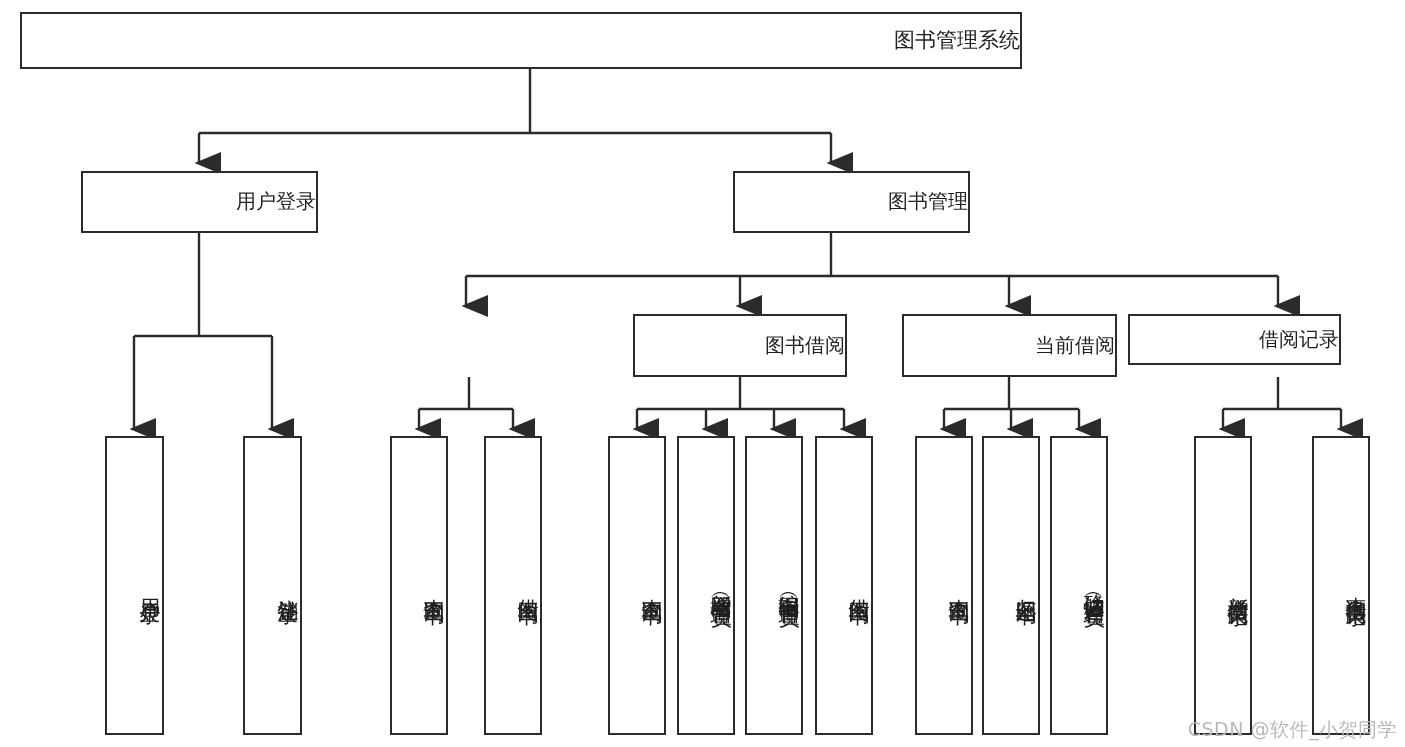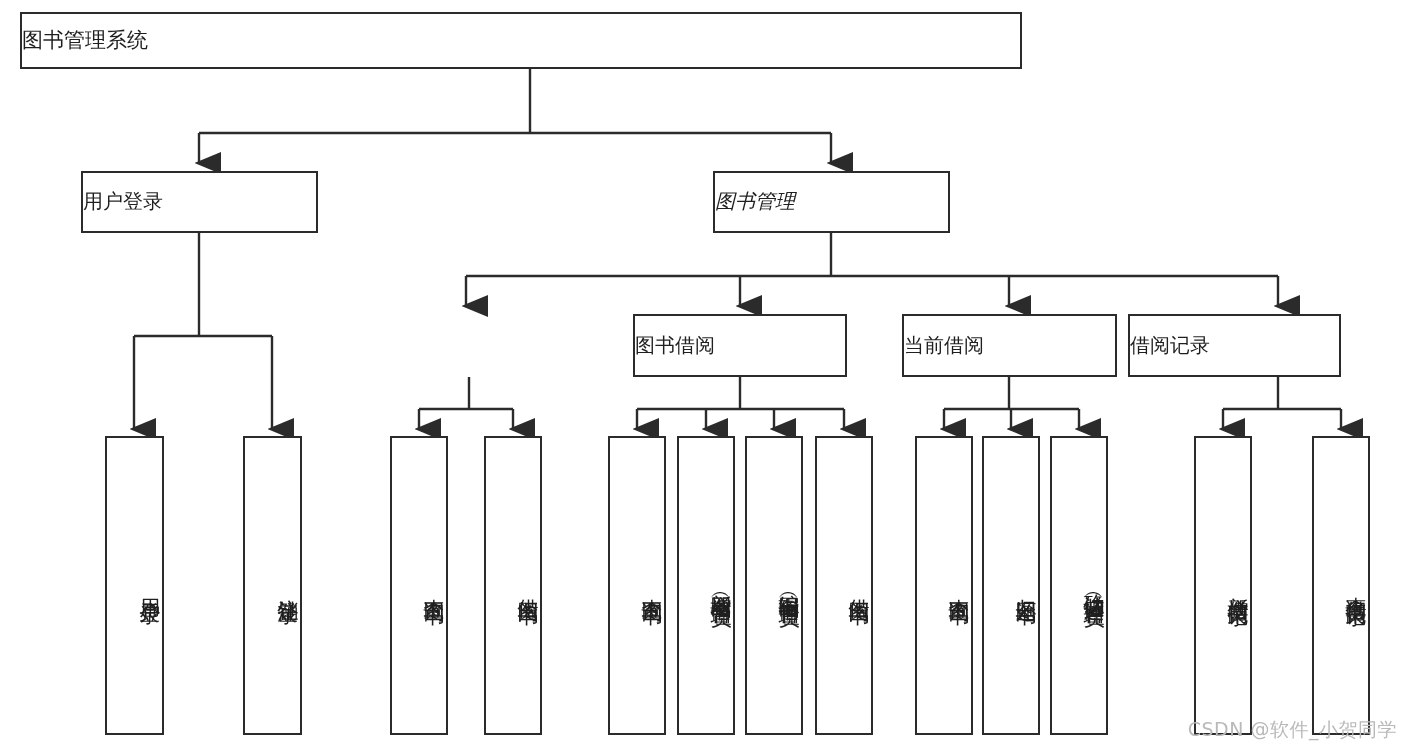--- a/index.html
+++ b/index.html
@@ -22,21 +22,21 @@
     height:747px;
     pointer-events:none;
   }
   .node{
     position:absolute;
     box-sizing:border-box;
     background:#ffffff;
     border:2px solid #2b2b2b;
     display:flex;
     align-items:center;
-    justify-content:flex-start;
+    justify-content:flex-end;
     color:#1f1f1f;
     line-height:1.18;
     text-align:center;
   }
   .node.h{
     font-size:20px;
   }
   .node.root{
     font-size:21px;
   }
@@ -126,34 +126,34 @@
   </svg>
 
   <div class="node root" style="left:20px; top:12px; width:1002px; height:57px;">
     <span>图书管理系统</span>
   </div>
 
   <div class="node h" style="left:81px; top:171px; width:237px; height:62px;">
     <span>用户登录</span>
   </div>
 
-  <div class="node h" style="left:713px; top:171px; width:237px; height:62px;font-style:italic;">
+  <div class="node h" style="left:733px; top:171px; width:237px; height:62px;">
     <span>图书管理</span>
   </div>
 
 
   <div class="node h" style="left:633px; top:314px; width:214px; height:63px;">
     <span>图书借阅</span>
   </div>
 
   <div class="node h" style="left:902px; top:314px; width:215px; height:63px;">
     <span>当前借阅</span>
   </div>
 
-  <div class="node h" style="left:1128px; top:314px; width:213px; height:63px;">
+  <div class="node h" style="left:1128px; top:314px; width:213px; height:51px;">
     <span>借阅记录</span>
   </div>
 
   <div class="node v" style="left:105px; top:436px; width:59px; height:299px;">
     <span class="vtext">用户登录</span>
   </div>
 
   <div class="node v" style="left:243px; top:436px; width:59px; height:299px;">
     <span class="vtext">注销登录</span>
   </div>

